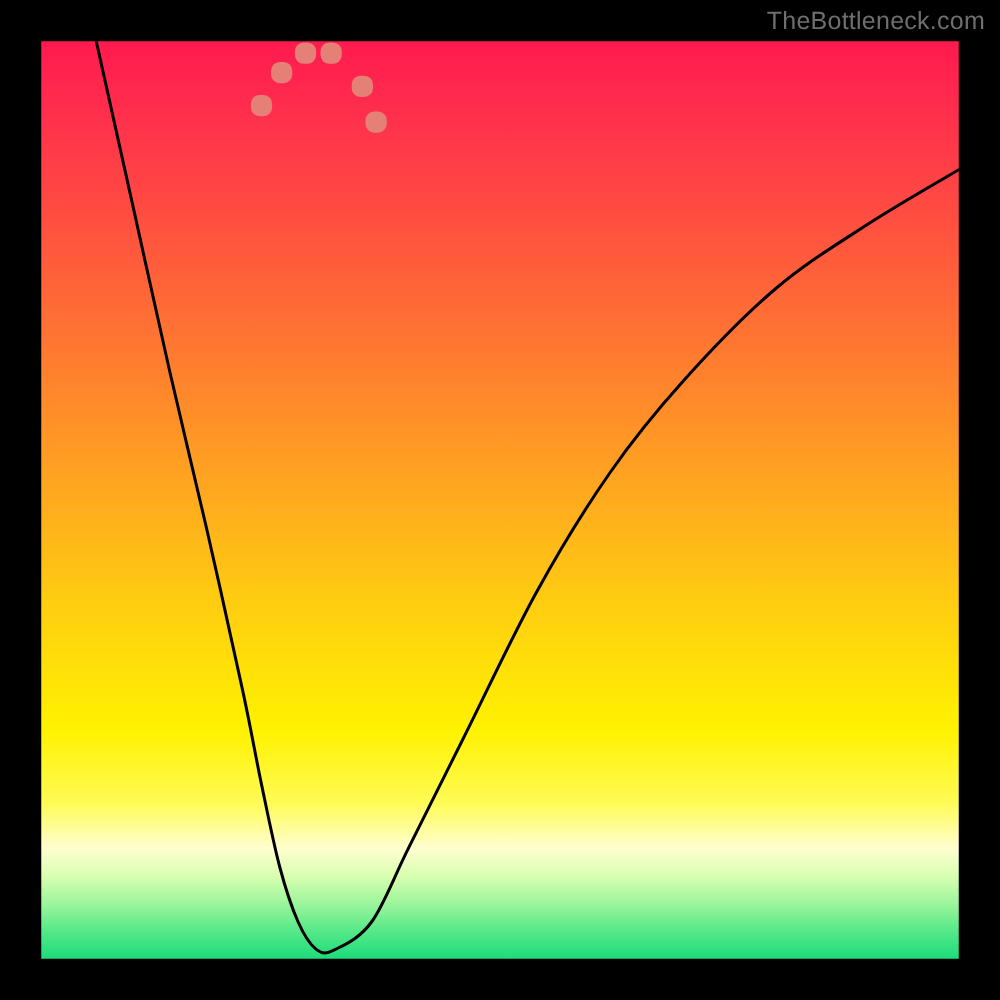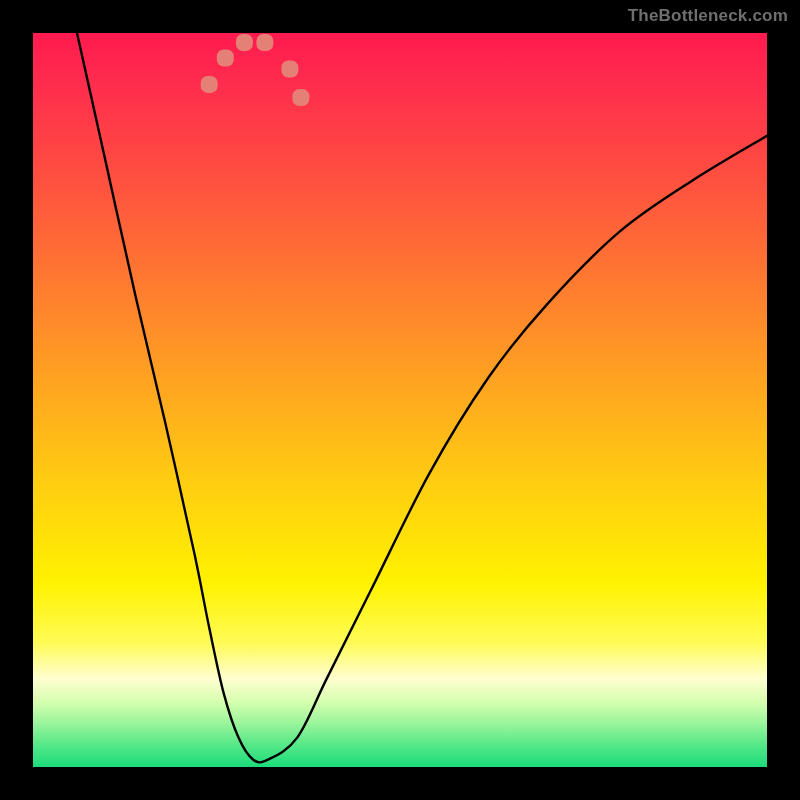--- a/index.html
+++ b/index.html
@@ -32,23 +32,23 @@
       #9cf59c 94%,
       #55e888 97%,
       #1cdc7a 100%
     );
   }
   .watermark {
     position: absolute;
     top: 6px;
     right: 12px;
     color: #6f6f6f;
-    font-size: 17px;
+    font-size: 20px;
     letter-spacing: 0.2px;
-    font-weight: 700;
+    font-weight: 400;
     user-select: none;
   }
   svg.curve {
     position: absolute;
     left: 0;
     top: 0;
     width: 734px;
     height: 734px;
   }
 </style>

